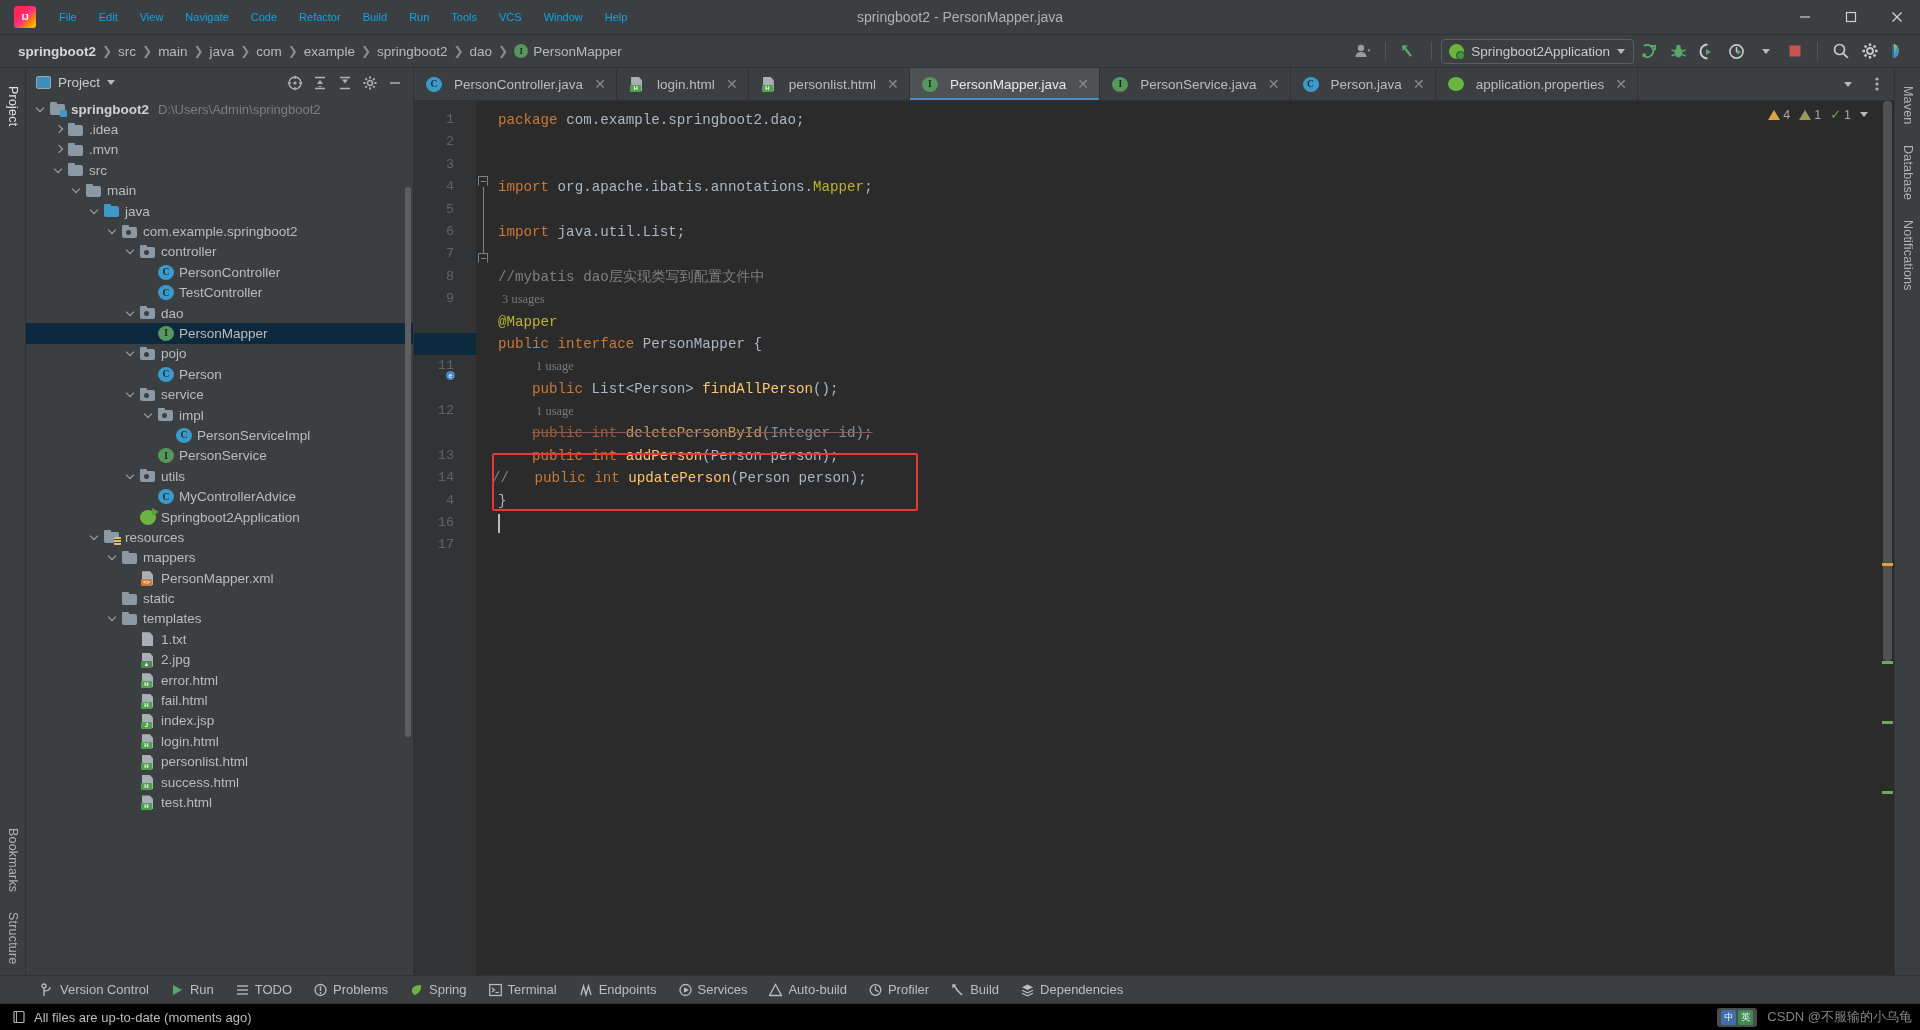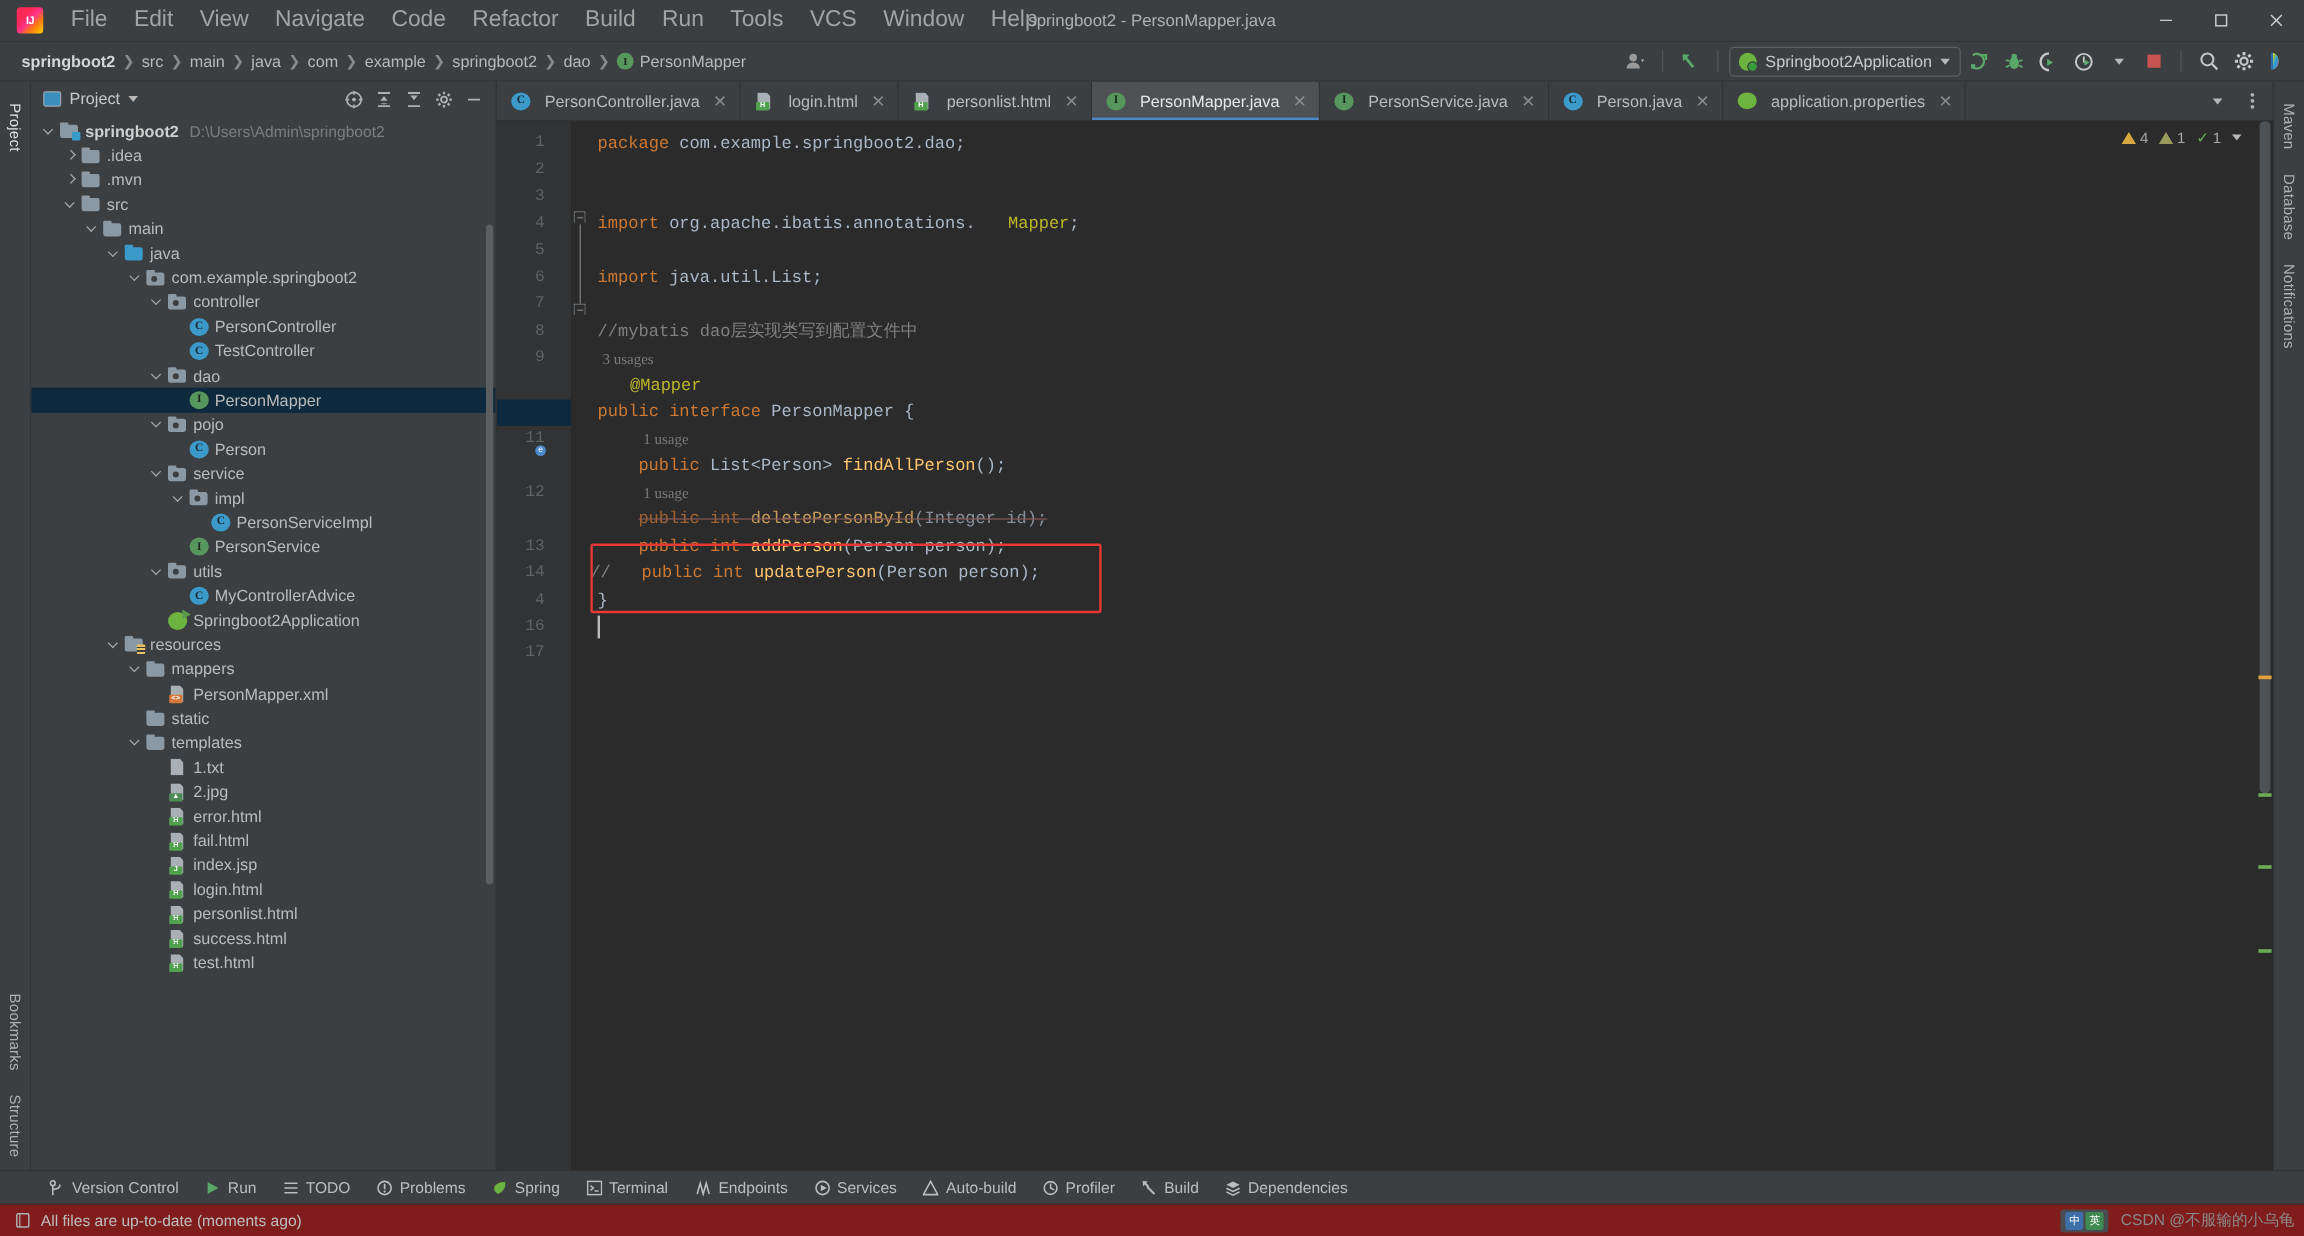--- a/index.html
+++ b/index.html
@@ -22,21 +22,21 @@
     width: 22px; height: 22px; margin: 0 12px 0 14px; border-radius: 3px;
     background: linear-gradient(135deg,#fe2857 0%,#fe2857 32%,#ff318c 50%,#f97a12 70%,#ffd400 100%);
     position: relative; flex: 0 0 auto;
   }
   .ij-logo::after {
     content:"IJ"; position:absolute; inset:0; color:#fff; font-size:9px; font-weight:bold;
     display:flex; align-items:center; justify-content:center; letter-spacing:-0.5px;
   }
   .menubar { display: flex; align-items: center; gap: 0; }
   .menu-item {
-    font-size: 19px; color: #a3a3a3; padding: 4px 11px; cursor: default; white-space: nowrap;
+    font-size: 11px; color: #0ea5e9; padding: 4px 11px; cursor: default; white-space: nowrap;
   }
   .title-center {
     position: absolute; left: 0; right: 0; text-align: center; font-size: 14px;
     color: #b0b0b0; pointer-events: none;
   }
   .win-controls { margin-left: auto; display: flex; align-items: center; z-index: 5; }
   .win-btn {
     width: 46px; height: 34px; display: flex; align-items: center; justify-content: center;
     color: #cfcfcf; font-size: 15px; cursor: default;
   }
@@ -217,21 +217,21 @@
   .fold-line { position:absolute; left:6.5px; width:1.3px; background:#7d8185; }
 
   .code {
     flex: 1 1 auto; position: relative; font-family: "Liberation Mono", monospace;
     font-size: 14.2px; padding-top: 8px; overflow: hidden; background:#2b2b2b;
   }
   .cline { height: 22.4px; line-height: 22.4px; white-space: pre; padding-left: 2px; }
   .hint { color: #7a7a7a; font-family: Liberation Serif, serif; font-size: 12.5px; }
   .kw { color: #cc7832; }
   .cmt { color: #808080; }
-  .ann { color: #bbb529; margin-left: 27px; }
+  .ann { color: #bbb529; }
   .type { color: #a9b7c6; }
   .mth { color: #ffc66d; }
   .pln { color: #a9b7c6; }
   .param { color: #a9b7c6; }
   .strike { text-decoration: line-through; text-decoration-color:#b06a6a; opacity:.72; }
   .caret-bar {
     position:absolute; width:1.6px; background:#bbbbbb; height:19px; animation: blink 1.1s steps(1) infinite;
   }
   @keyframes blink { 0%,49%{opacity:1} 50%,100%{opacity:0} }
 
@@ -265,21 +265,21 @@
   
   .tool-bar {
     height: 28px; background: #3c3f41; display: flex; align-items: center; padding-left: 30px;
     gap: 0; flex: 0 0 28px; border-top: 1px solid #323232;
   }
   .tool-btn {
     display: flex; align-items: center; gap: 6px; font-size: 13px; color: #bdbdbd;
     padding: 3px 11px; cursor: default; border-radius: 3px; white-space: nowrap;
   }
   .status-bar {
-    height: 27px; background: #7f1d1d; display: flex; align-items: center; padding: 0 8px 0 12px;
+    height: 27px; background: #000000; display: flex; align-items: center; padding: 0 8px 0 12px;
     font-size: 13px; color: #bdbdbd; flex: 0 0 27px; border-top: 1px solid #323232; position: relative;
   }
   .status-left { display:flex; align-items:center; gap:8px; }
   .status-right { margin-left: auto; display: flex; align-items: center; gap: 10px; }
   .ime-box { display:flex; align-items:center; gap:2px; background:#4a4d4f; border-radius:3px; padding:2px 4px; }
   .ime-sq { width:15px; height:15px; border-radius:2px; display:flex;align-items:center;justify-content:center;font-size:9px;color:#fff;}
   .watermark { color:#8d8d8d; font-size:13px; opacity:.95; white-space:nowrap; }
 
   svg { display: block; }
 </style>

